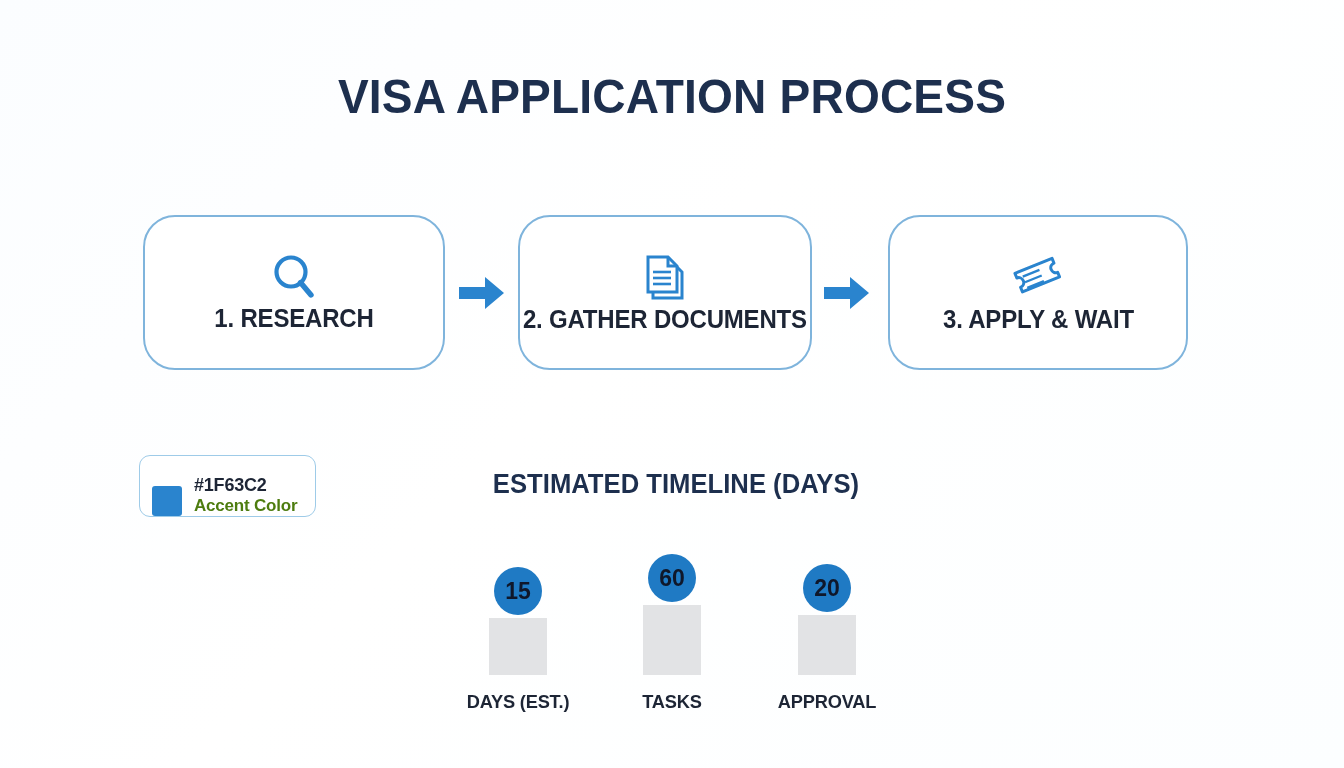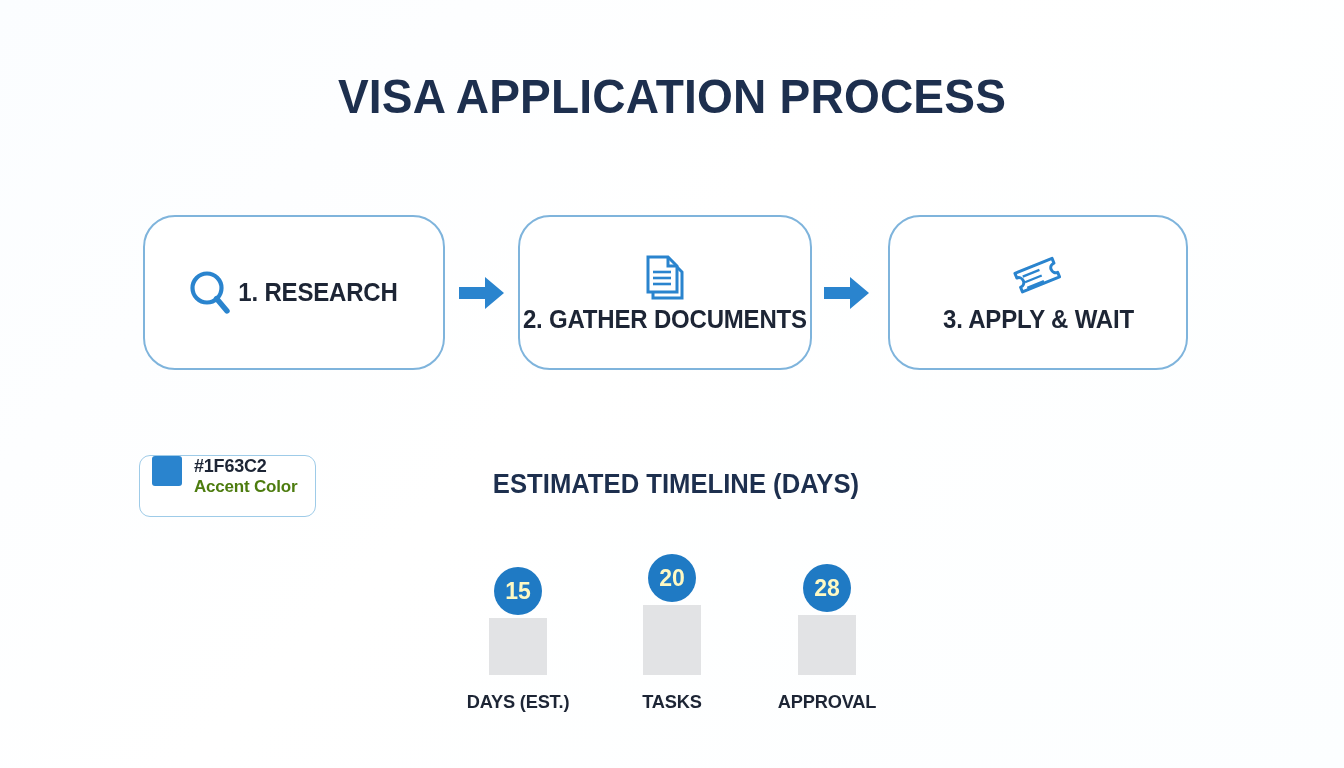--- a/index.html
+++ b/index.html
@@ -64,21 +64,21 @@
     font-size: 25px;
     font-weight: bold;
     color: #1d2535;
     white-space: nowrap;
     letter-spacing: -0.2px;
     font-family: "Liberation Sans", sans-serif;
     transform: scaleX(0.96);
   }
 
   
-  #step-1 .step-inner { flex-direction: row; gap: 2px; }
+  #step-1 .step-inner { flex-direction: column; gap: 2px; }
   
   #step-2 .step-inner { flex-direction: column; overflow: visible; border-radius: 17px; }
   #step-3 .step-inner { flex-direction: column; gap: 2px; overflow: visible; }
 
   .icon-svg { display: block; overflow: visible; }
 
   
   .arrow {
     position: absolute;
   }
@@ -88,21 +88,21 @@
     position: absolute;
     left: 139px;
     top: 455px;
     width: 177px;
     height: 62px;
     background: #ffffff;
     border: 1.6px solid #9ecbe8;
     border-radius: 11px;
     box-sizing: border-box;
     display: flex;
-    align-items: flex-start;
+    align-items: flex-end;
     padding: 0 12px;
     gap: 12px;
   }
   .legend-swatch {
     width: 30px;
     height: 30px;
     background: #2a84ce;
     border-radius: 3px;
     flex: none;
   }
@@ -158,21 +158,21 @@
     background: #e2e3e5;
   }
   .bar-badge {
     position: absolute;
     left: 50%;
     transform: translateX(-50%);
     width: 48px;
     height: 48px;
     border-radius: 50%;
     background: #1f7ac4;
-    color: #fef9c3;
+    color: #0f172a;
     font-size: 23px;
     font-weight: bold;
     display: flex;
     align-items: center;
     justify-content: center;
     font-family: "Liberation Sans", sans-serif;
   }
   .bar-label {
     position: absolute;
     bottom: 2px;
@@ -265,26 +265,26 @@
 
   <div class="chart">
 
     <div class="bar-group" style="left:18px;">
       <div class="bar-badge" style="bottom:100px;">15</div>
       <div class="bar-col" style="height:57px;"></div>
       <div class="bar-label">DAYS (EST.)</div>
     </div>
 
     <div class="bar-group" style="left:172px;">
-      <div class="bar-badge" style="bottom:113px;">20</div>
+      <div class="bar-badge" style="bottom:113px;">60</div>
       <div class="bar-col" style="height:70px;"></div>
       <div class="bar-label">TASKS</div>
     </div>
 
     <div class="bar-group" style="left:327px;">
-      <div class="bar-badge" style="bottom:103px;">28</div>
+      <div class="bar-badge" style="bottom:103px;">20</div>
       <div class="bar-col" style="height:60px;"></div>
       <div class="bar-label">APPROVAL</div>
     </div>
 
   </div>
 
 </div>
 
 </body></html>

